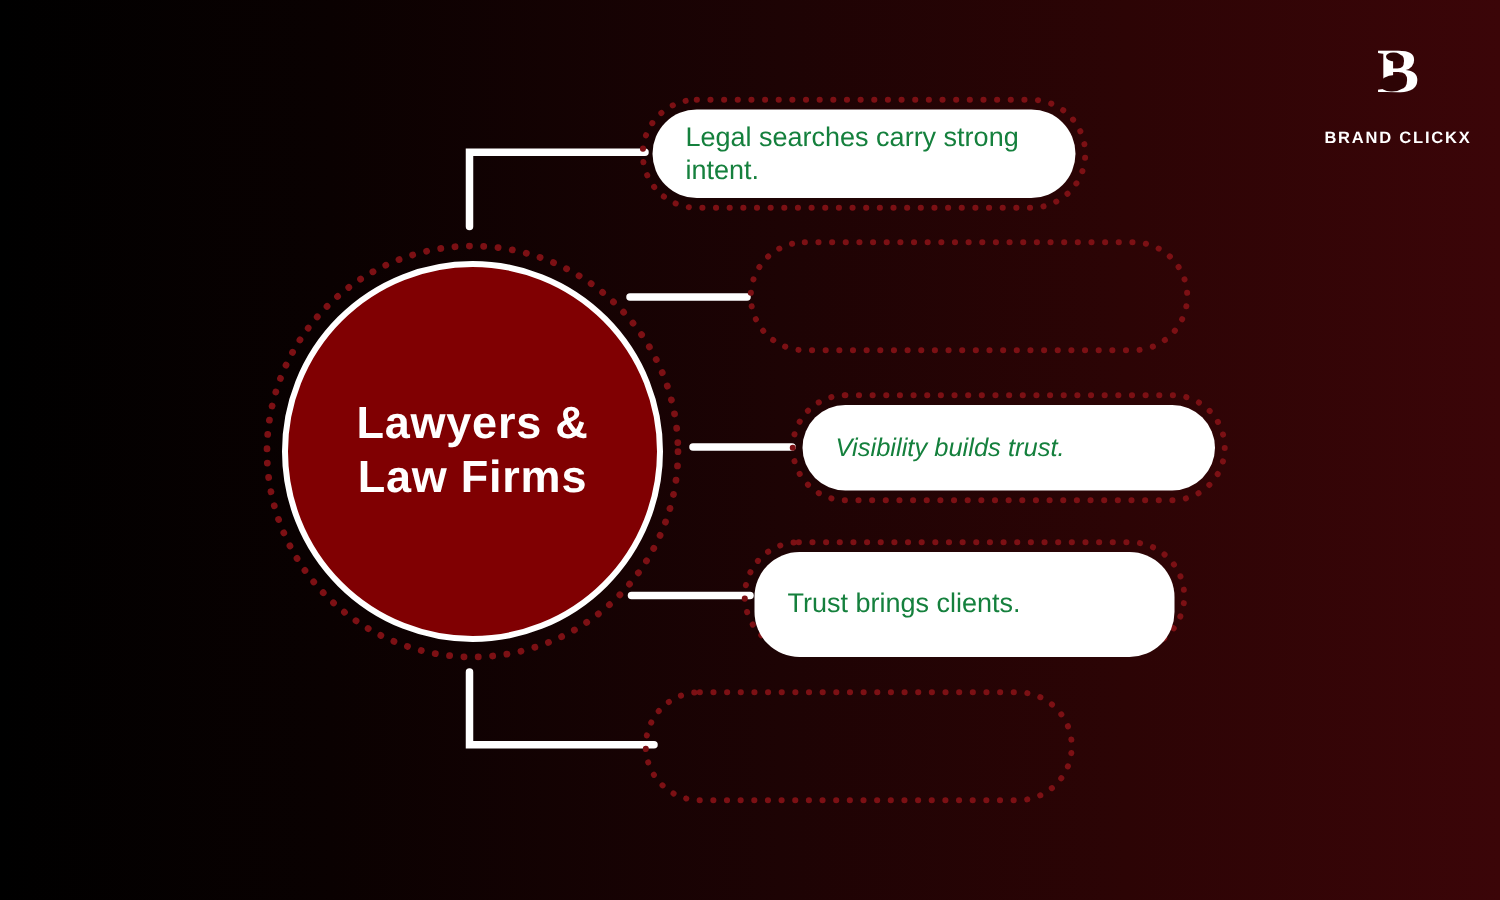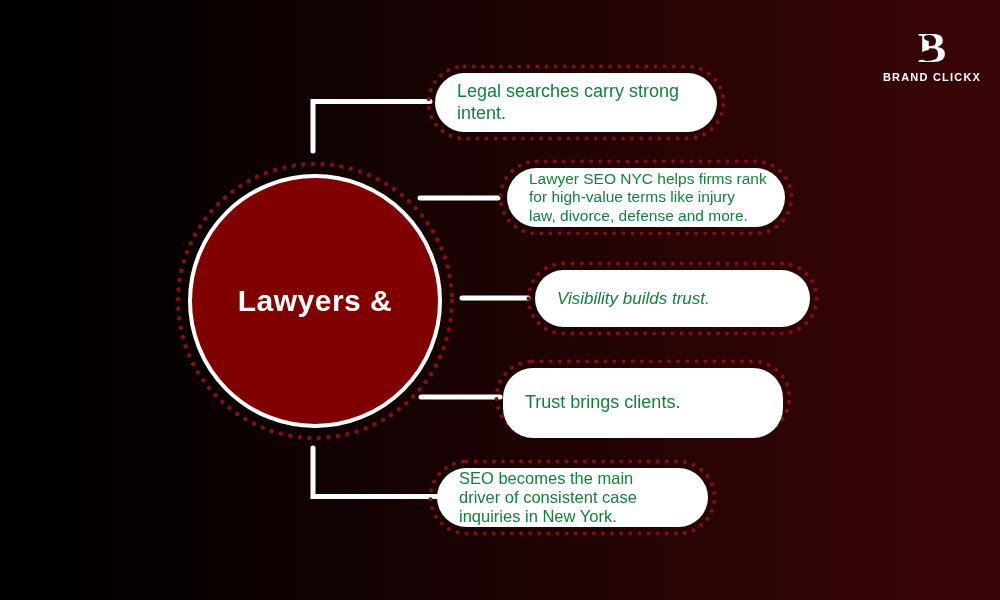--- a/index.html
+++ b/index.html
@@ -37,21 +37,21 @@
   }
   .logo-b .blob{
     position:absolute;left:2px;top:24px;width:17px;height:11px;
     background:#2d0405;border-radius:60% 40% 55% 45%;
   }
   .logo-b .blob2{
     position:absolute;left:6px;top:9px;width:10px;height:6px;
     background:#2d0405;border-radius:50% 50% 40% 60%;
   }
   .logo-name{
-    margin-top:1px;color:#ffffff;font-size:11px;font-weight:bold;letter-spacing:1.2px;
+    margin-top:16px;color:#ffffff;font-size:11px;font-weight:bold;letter-spacing:1.2px;
     font-family:"Liberation Sans",sans-serif;
   }
 </style>
 </head>
 <body>
 
 <div class="stage">
 
   <svg class="layer" width="1000" height="600" viewBox="0 0 1000 600">
 
@@ -67,41 +67,32 @@
 
     <rect x="428.5" y="66.5" width="295" height="72" rx="36" fill="none" stroke-width="4" stroke-dasharray="0.1 9" stroke-linecap="round" stroke="#7c1014"></rect>
     <rect x="500.5" y="161.5" width="291" height="72" rx="36" fill="none" stroke-width="4" stroke-dasharray="0.1 9" stroke-linecap="round" stroke="#7c1014"></rect>
     <rect x="528.5" y="263.5" width="288" height="70" rx="35" fill="none" stroke-width="4" stroke-dasharray="0.1 9" stroke-linecap="round" stroke="#7c1014"></rect>
     <rect x="496.5" y="361.5" width="293" height="72" rx="36" fill="none" stroke-width="4" stroke-dasharray="0.1 9" stroke-linecap="round" stroke="#7c1014"></rect>
     <rect x="430.5" y="461.5" width="284" height="72" rx="36" fill="none" stroke-width="4" stroke-dasharray="0.1 9" stroke-linecap="round" stroke="#7c1014"></rect>
   </svg>
 
   <div class="circle-text">
     <span>Lawyers &amp;</span>
+    <span>Law Firms</span>
   </div>
 
   <div class="pill pill-1">
     <span>Legal searches carry strong
 intent.</span>
   </div>
-  <div class="pill pill-2">
-    <span>Lawyer SEO NYC helps firms rank
-for high-value terms like injury
-law, divorce, defense and more.</span>
-  </div>
   <div class="pill pill-3">
     <span>Visibility builds trust.</span>
   </div>
   <div class="pill pill-4">
     <span>Trust brings clients.</span>
-  </div>
-  <div class="pill pill-5">
-    <span>SEO becomes the main
-driver of consistent case
-inquiries in New York.</span>
   </div>
 
   <div class="logo">
     <div class="logo-b">
       <span>B</span>
       <span class="blob"></span>
       <span class="blob2"></span>
     </div>
     <div class="logo-name">BRAND CLICKX</div>
   </div>

